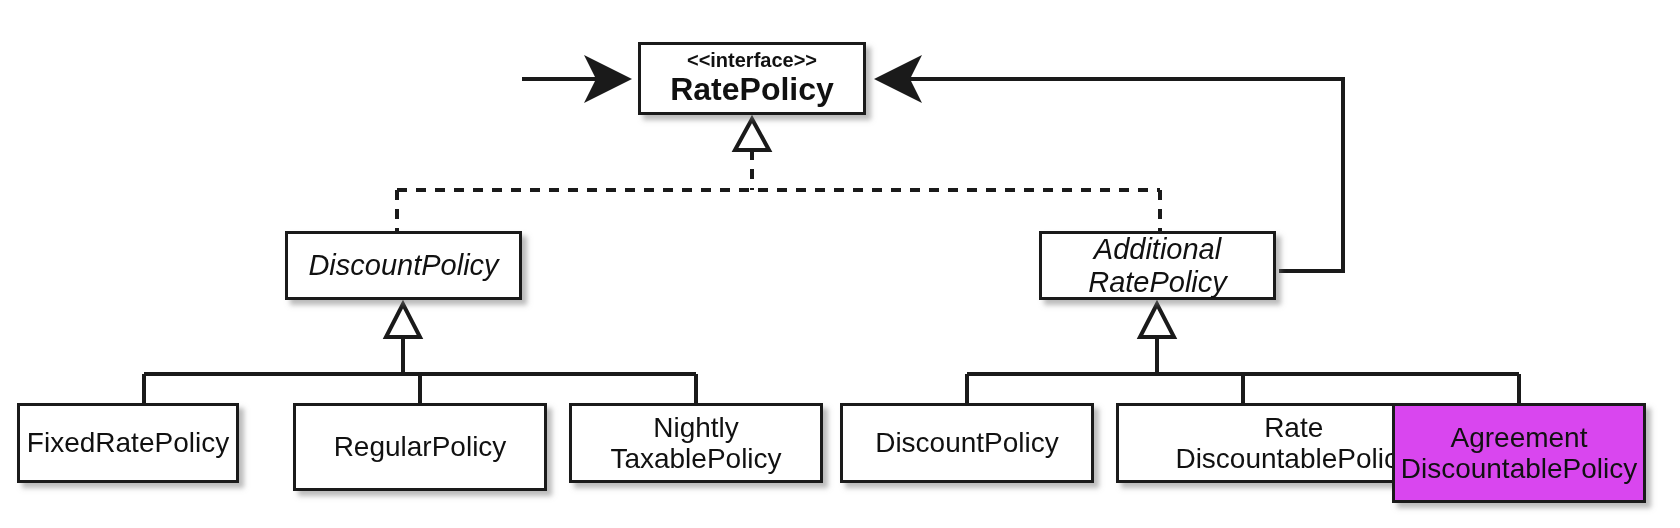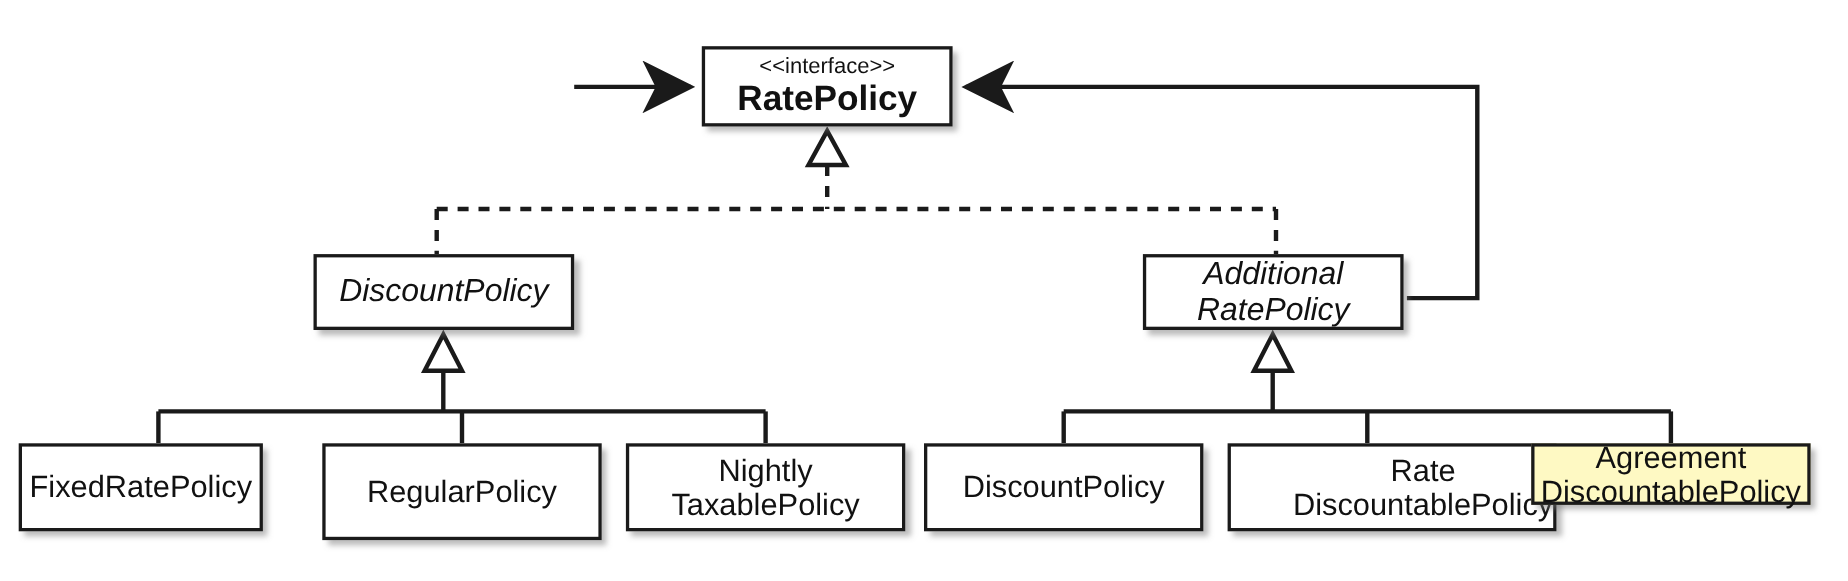--- a/index.html
+++ b/index.html
@@ -39,21 +39,21 @@
     justify-content: center;
     text-align: center;
     line-height: 1.12;
     z-index: 2;
   }
   .uml-box.shaded {
     background: #a9a9a9;
   }
   .box-stereotype {
     font-size: 20px;
-    font-weight: 400;
+    font-weight: 700;
     letter-spacing: 0px;
     white-space: nowrap;
   }
   .box-name {
     font-size: 30px;
     font-weight: 400;
     white-space: pre-line;
   }
   .box-name.bold {
     font-weight: 700;
@@ -154,18 +154,18 @@
 
   <div class="uml-box" id="node-taxable_policy" style="left: 840px; top: 403px; width: 254px; height: 80px;">
     <div class="box-name small">DiscountPolicy</div>
   </div>
 
   <div class="uml-box" id="node-rate_discountable_policy" style="left: 1116px; top: 403px; width: 299px; height: 80px; align-items: flex-end;">
     <div class="box-name small">Rate
 DiscountablePolicy</div>
   </div>
 
-  <div class="uml-box shaded" id="node-agreement_discountable_policy" style="left: 1392px; top: 403px; width: 254px; height: 56px; background: #fef9c3;">
+  <div class="uml-box shaded" id="node-agreement_discountable_policy" style="left: 1392px; top: 403px; width: 254px; height: 100px; background: #d946ef;">
     <div class="box-name small">Agreement
 DiscountablePolicy</div>
   </div>
 
 </div>
 
 </body></html>

